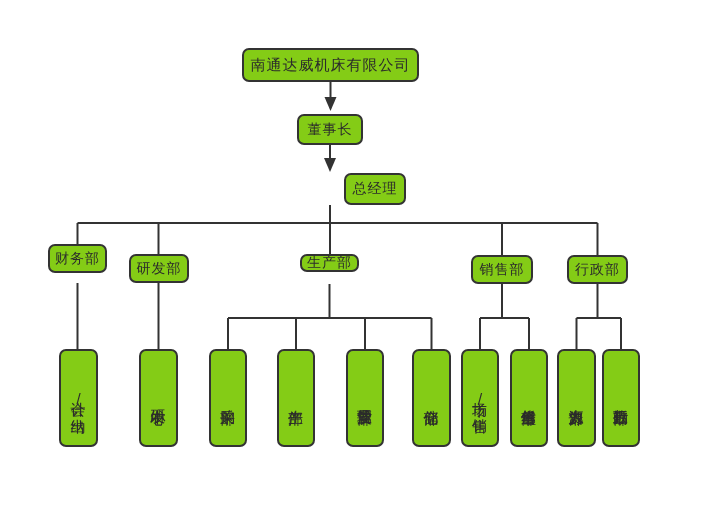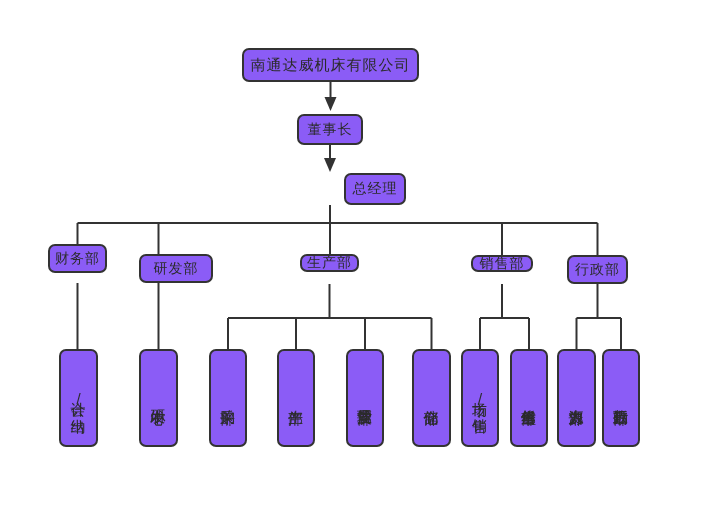--- a/index.html
+++ b/index.html
@@ -20,21 +20,21 @@
     left: 0;
     top: 0;
     width: 701px;
     height: 510px;
   }
   .node {
     position: absolute;
     box-sizing: border-box;
     border: 2px solid #333333;
     border-radius: 7px;
-    background: #8b5cf6;
+    background: #84cc16;
     color: #2b2b2b;
     display: flex;
     align-items: center;
     justify-content: center;
     text-align: center;
     white-space: nowrap;
   }
   .node-l {               
     font-size: 15px;
     letter-spacing: 1px;
@@ -98,25 +98,25 @@
   </svg>
 
   <div class="node node-l" style="left:242px; top:48px; width:177px; height:34px;">南通达威机床有限公司</div>
 
   <div class="node node-m" style="left:297px; top:114px; width:66px; height:31px;">董事长</div>
 
   <div class="node node-m" style="left:299px; top:173px; width:62px; height:32px;margin-left:45px;">总经理</div>
 
   <div class="node node-m" style="left:48px; top:244px; width:59px; height:29px;">财务部</div>
 
-  <div class="node node-m" style="left:139px; top:254px; width:74px; height:29px;">研发部</div>
+  <div class="node node-m" style="left:129px; top:254px; width:60px; height:29px;">研发部</div>
 
   <div class="node node-m" style="left:300px; top:254px; width:59px; height:18px;">生产部</div>
 
-  <div class="node node-m" style="left:471px; top:255px; width:62px; height:17px;">销售部</div>
+  <div class="node node-m" style="left:471px; top:255px; width:62px; height:29px;">销售部</div>
 
   <div class="node node-m" style="left:567px; top:255px; width:61px; height:29px;text-align:center;">行政部</div>
 
   <div class="node node-v" style="left:59px; top:349px; width:39px; height:98px;">会计/出纳</div>
 
   <div class="node node-v" style="left:139px; top:349px; width:39px; height:98px;">研发中心</div>
 
   <div class="node node-v" style="left:209px; top:349px; width:38px; height:98px;">采购部</div>
 
   <div class="node node-v" style="left:277px; top:349px; width:38px; height:98px;">生产部</div>

